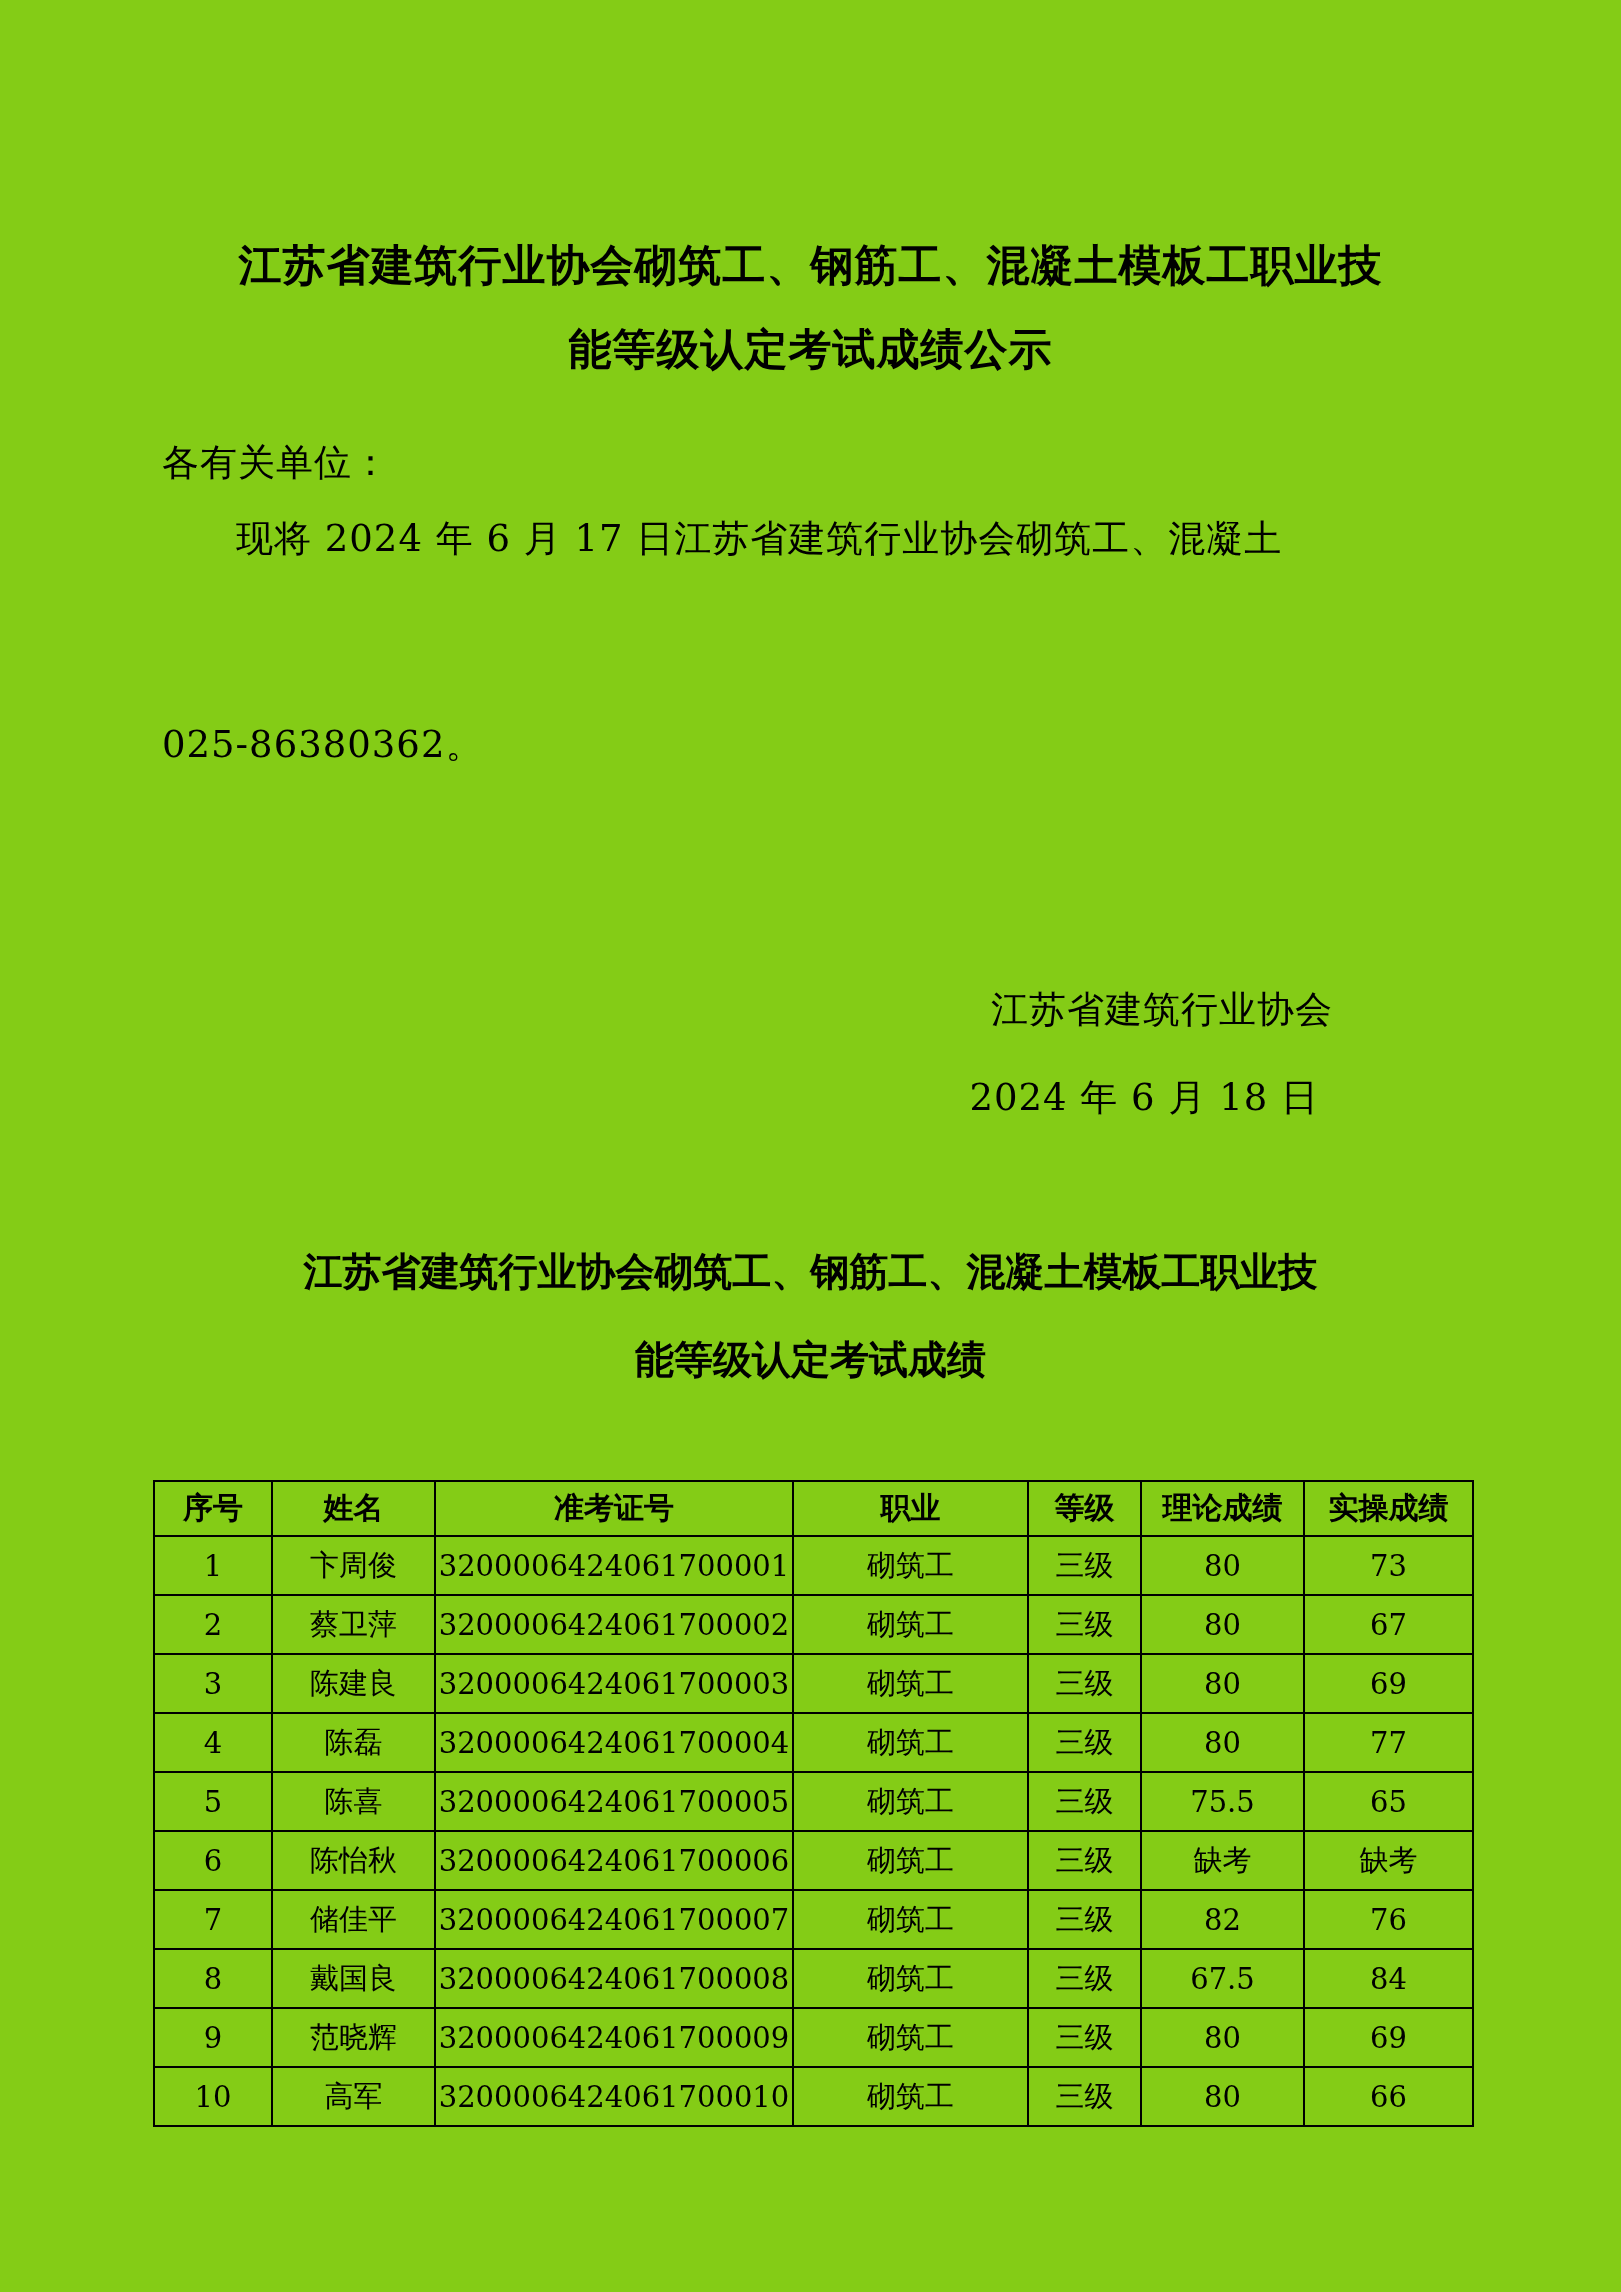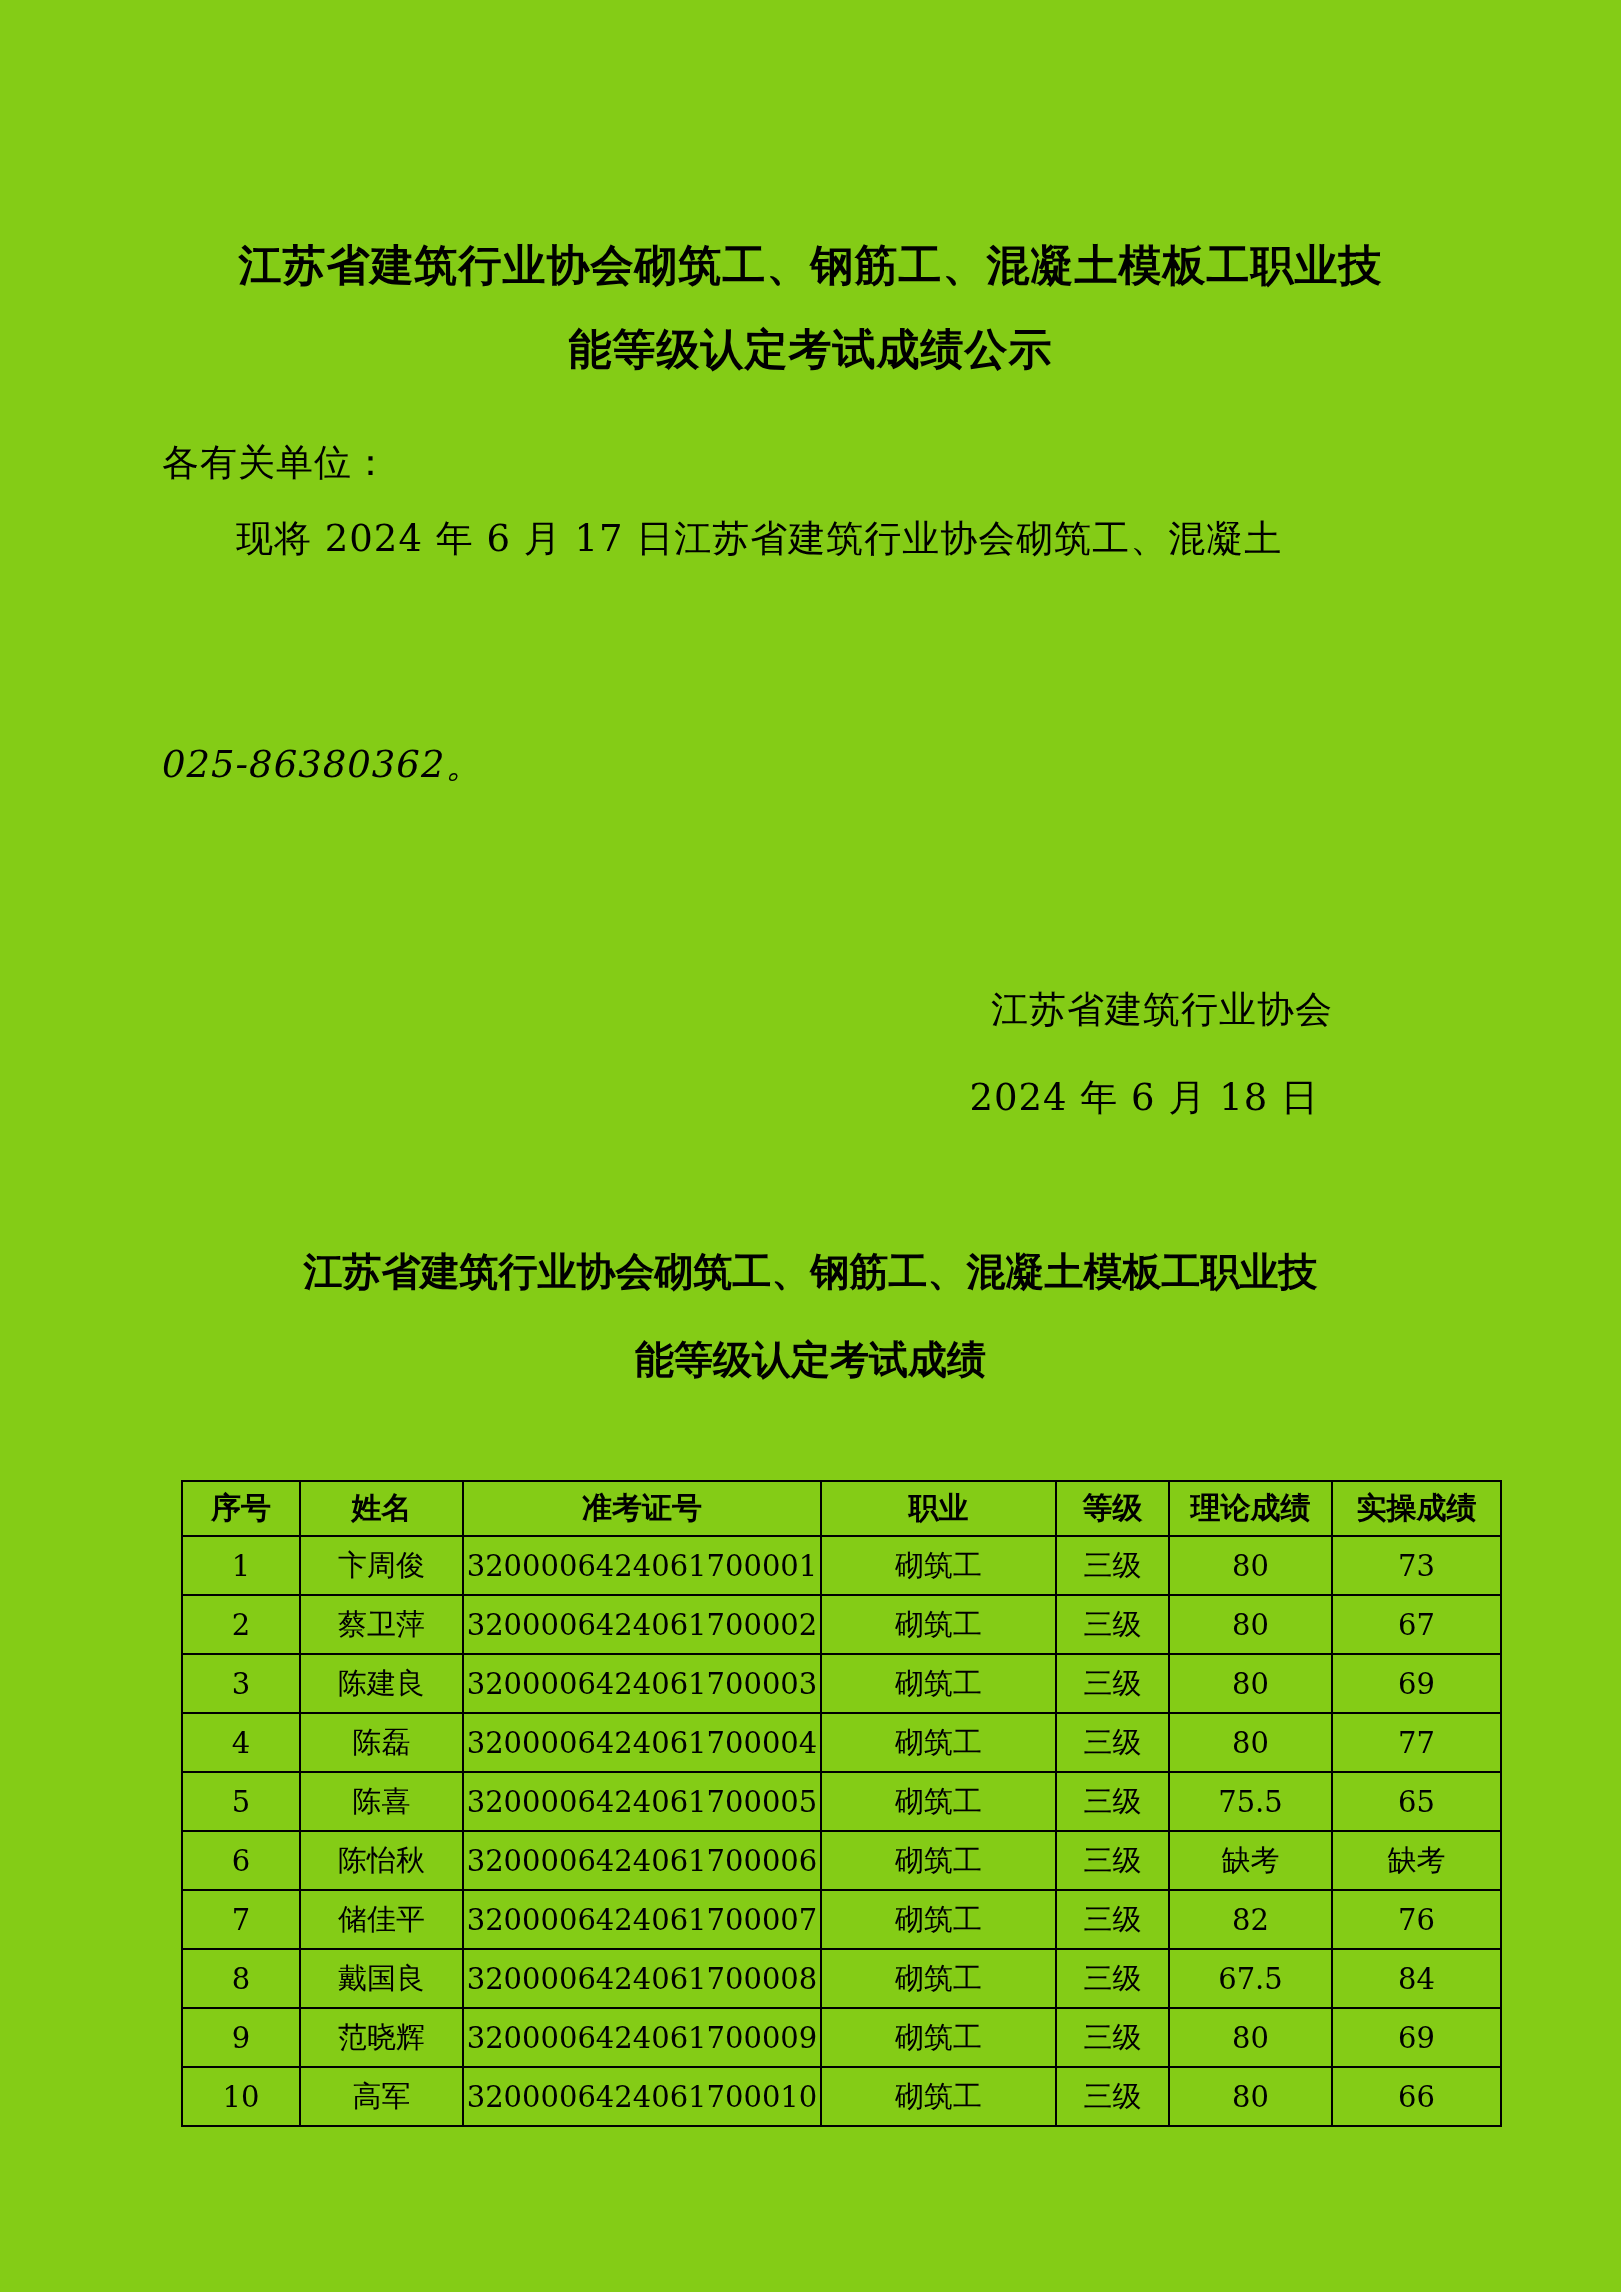--- a/index.html
+++ b/index.html
@@ -38,21 +38,21 @@
     position: absolute;
     left: 162px;
     font-size: 37px;
     letter-spacing: 1px;
     white-space: nowrap;
   }
   .para-line.indent { left: 236px; }
   .p1 { top: 514px; }
   .p2 { top: 589px; }
   .p3 { top: 665px; }
-  .p4 { top: 740px; font-style: italic; }
+  .p4 { top: 720px; }
   .signature {
     position: absolute;
     top: 985px;
     right: 288px;
     font-size: 37px;
     letter-spacing: 1px;
   }
   .doc-date {
     position: absolute;
     top: 1073px;
@@ -70,21 +70,20 @@
     font-weight: bold;
     line-height: 88px;
   }
   table.results {
     position: absolute;
     top: 1480px;
     left: 153px;
     width: 1317px;
     border-collapse: collapse;
     table-layout: fixed;
-    margin-left: 28px;
   }
   table.results th, table.results td {
     border: 2px solid #000000;
     text-align: center;
     vertical-align: middle;
     padding: 0;
     overflow: hidden;
   }
   table.results th {
     height: 53px;

